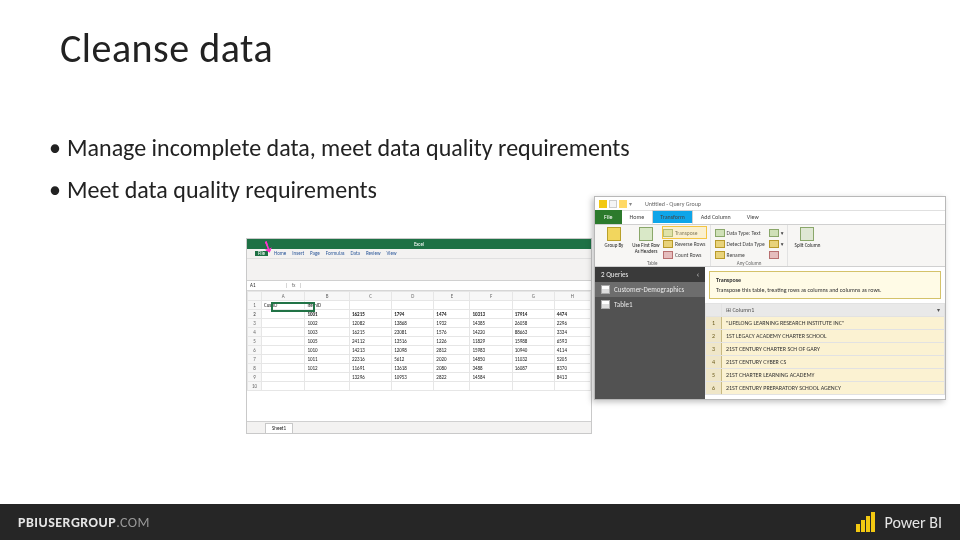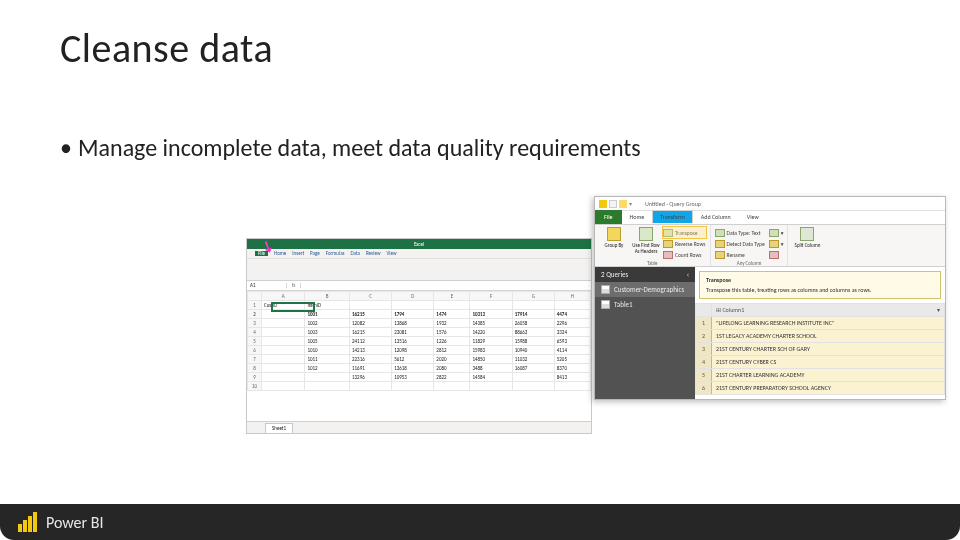--- a/index.html
+++ b/index.html
@@ -1,21 +1,21 @@
 <!DOCTYPE html>
 <html><head>
 <meta charset="utf-8">
 <style>
   * { box-sizing: border-box; margin: 0; padding: 0; }
   html, body { width: 960px; height: 540px; font-family: "Segoe UI", "Calibri", Arial, sans-serif; background: #fff; color: #222; }
-  .slide { position: relative; width: 960px; height: 540px; overflow: hidden; border-radius: 14px; }
+  .slide { position: relative; width: 960px; height: 540px; overflow: hidden; }
 
   .title { position: absolute; left: 60px; top: 24px; font-size: 40px; font-weight: 400; letter-spacing: .5px; }
 
-  .bullets { position: absolute; left: 60px; top: 130px; font-size: 24px; line-height: 1.5; }
+  .bullets { position: absolute; left: 49px; top: 130px; font-size: 24px; line-height: 1.5; }
   .bullets .b1 { margin-bottom: 6px; }
   .bullets .b2 { font-size: 20px; margin-left: 36px; margin-bottom: 12px; }
   .bullets .b3 {}
   .bullet-dot { display: inline-block; width: 18px; }
 
   
   .excel { position: absolute; left: 246px; top: 238px; width: 346px; height: 196px; border: 1px solid #c9c9c9; background: #fff; font-size: 5px; line-height: 1; }
   .excel-titlebar { height: 10px; background: #1e7145; display: flex; align-items: center; justify-content: center; color: #fff; }
   .excel-titlebar .arrow { position: absolute; left: 14px; top: 0px; color: #ff33cc; font-size: 16px; transform: rotate(25deg); text-shadow: 0 0 0 #ff33cc; }
   .excel-menu { height: 10px; background: #f3f2f1; border-bottom: 1px solid #e0e0e0; display: flex; gap: 6px; padding: 0 8px; align-items: center; color: #2b579a; }
@@ -53,21 +53,21 @@
   .pq-ribbon .lbl { font-size:5px; color:#666; text-align:center; margin-top:auto; padding-bottom:1px; }
   .pq-ribbon .row { display:flex; align-items:center; gap:2px; height:11px; }
   .pq-ribbon .row .mi { width:10px; height:8px; background:#e8d27a; border:1px solid #b99a2a; }
   .pq-ribbon .row .mi.b { background:#cfe0b7; border-color:#8aa76a; }
   .pq-ribbon .row .mi.c { background:#e5bdbd; border-color:#b87070; }
   .pq-ribbon .row span { font-size:5.5px; color:#444; }
   .pq-ribbon .hover { position:relative; }
   .pq-ribbon .hover::after { content:""; position:absolute; inset:-1px; border:1px solid #f4c542; background:rgba(255,230,140,.35); pointer-events:none; }
 
   .pq-body { display:flex; height: calc(100% - 70px); background:#525252; }
-  .pq-sidebar { width: 100px; background: #525252; color:#e8e8e8; display:flex; flex-direction:column; }
+  .pq-sidebar { width: 110px; background: #525252; color:#e8e8e8; display:flex; flex-direction:column; }
   .pq-sidebar .hdr { background:#3a3a3a; padding:3px 6px; font-size:7px; display:flex; justify-content:space-between; align-items:center; }
   .pq-sidebar .item { display:flex; align-items:flex-start; gap:4px; padding:3px 6px; font-size:7px; }
   .pq-sidebar .item.sel { background:#6d6d6d; }
   .pq-sidebar .tico { width:9px; height:9px; border:1px solid #aaa; background:linear-gradient(#fff 50%, #ddd 50%); }
 
   .pq-main { flex:1; display:flex; flex-direction:column; background:#fff; }
   .pq-tooltip { background:#fffbe6; border:1px solid #d4c26a; margin:4px; padding:4px 6px; font-size:6px; line-height:1.35; color:#333; }
   .pq-tooltip .tt-title { font-weight:600; margin-bottom:2px; }
 
   .pq-table { flex:1; overflow:hidden; }
@@ -92,20 +92,21 @@
 </style>
 </head>
 <body>
 
 <div class="slide">
 
   <div class="title">Cleanse data</div>
 
   <div class="bullets">
     <div class="b1"><span class="bullet-dot">•</span><span>Manage incomplete data, meet data quality requirements</span></div>
+    <div class="b3"><span class="bullet-dot">•</span><span>Meet data quality requirements</span></div>
   </div>
 
   <div class="excel">
     <div class="excel-titlebar">
       <span class="arrow">➘</span>
       <span>Excel</span>
     </div>
     <div class="excel-menu">
       <span>File</span>
       <span>Home</span>
@@ -401,20 +402,23 @@
                   <td class="val">21ST CENTURY PREPARATORY SCHOOL AGENCY</td>
                 </tr>
               </tbody>
           </table>
         </div>
       </div>
     </div>
   </div>
 
   <div class="footer">
+    <div class="brand">
+      <span>PBIUSERGROUP</span><span class="g">.COM</span>
+    </div>
     <div class="pbi">
       <div class="logo">
         <div class="bar b1"></div>
           <div class="bar b2"></div>
           <div class="bar b3"></div>
           <div class="bar b4"></div>
       </div>
       <span>Power BI</span>
     </div>
   </div>

